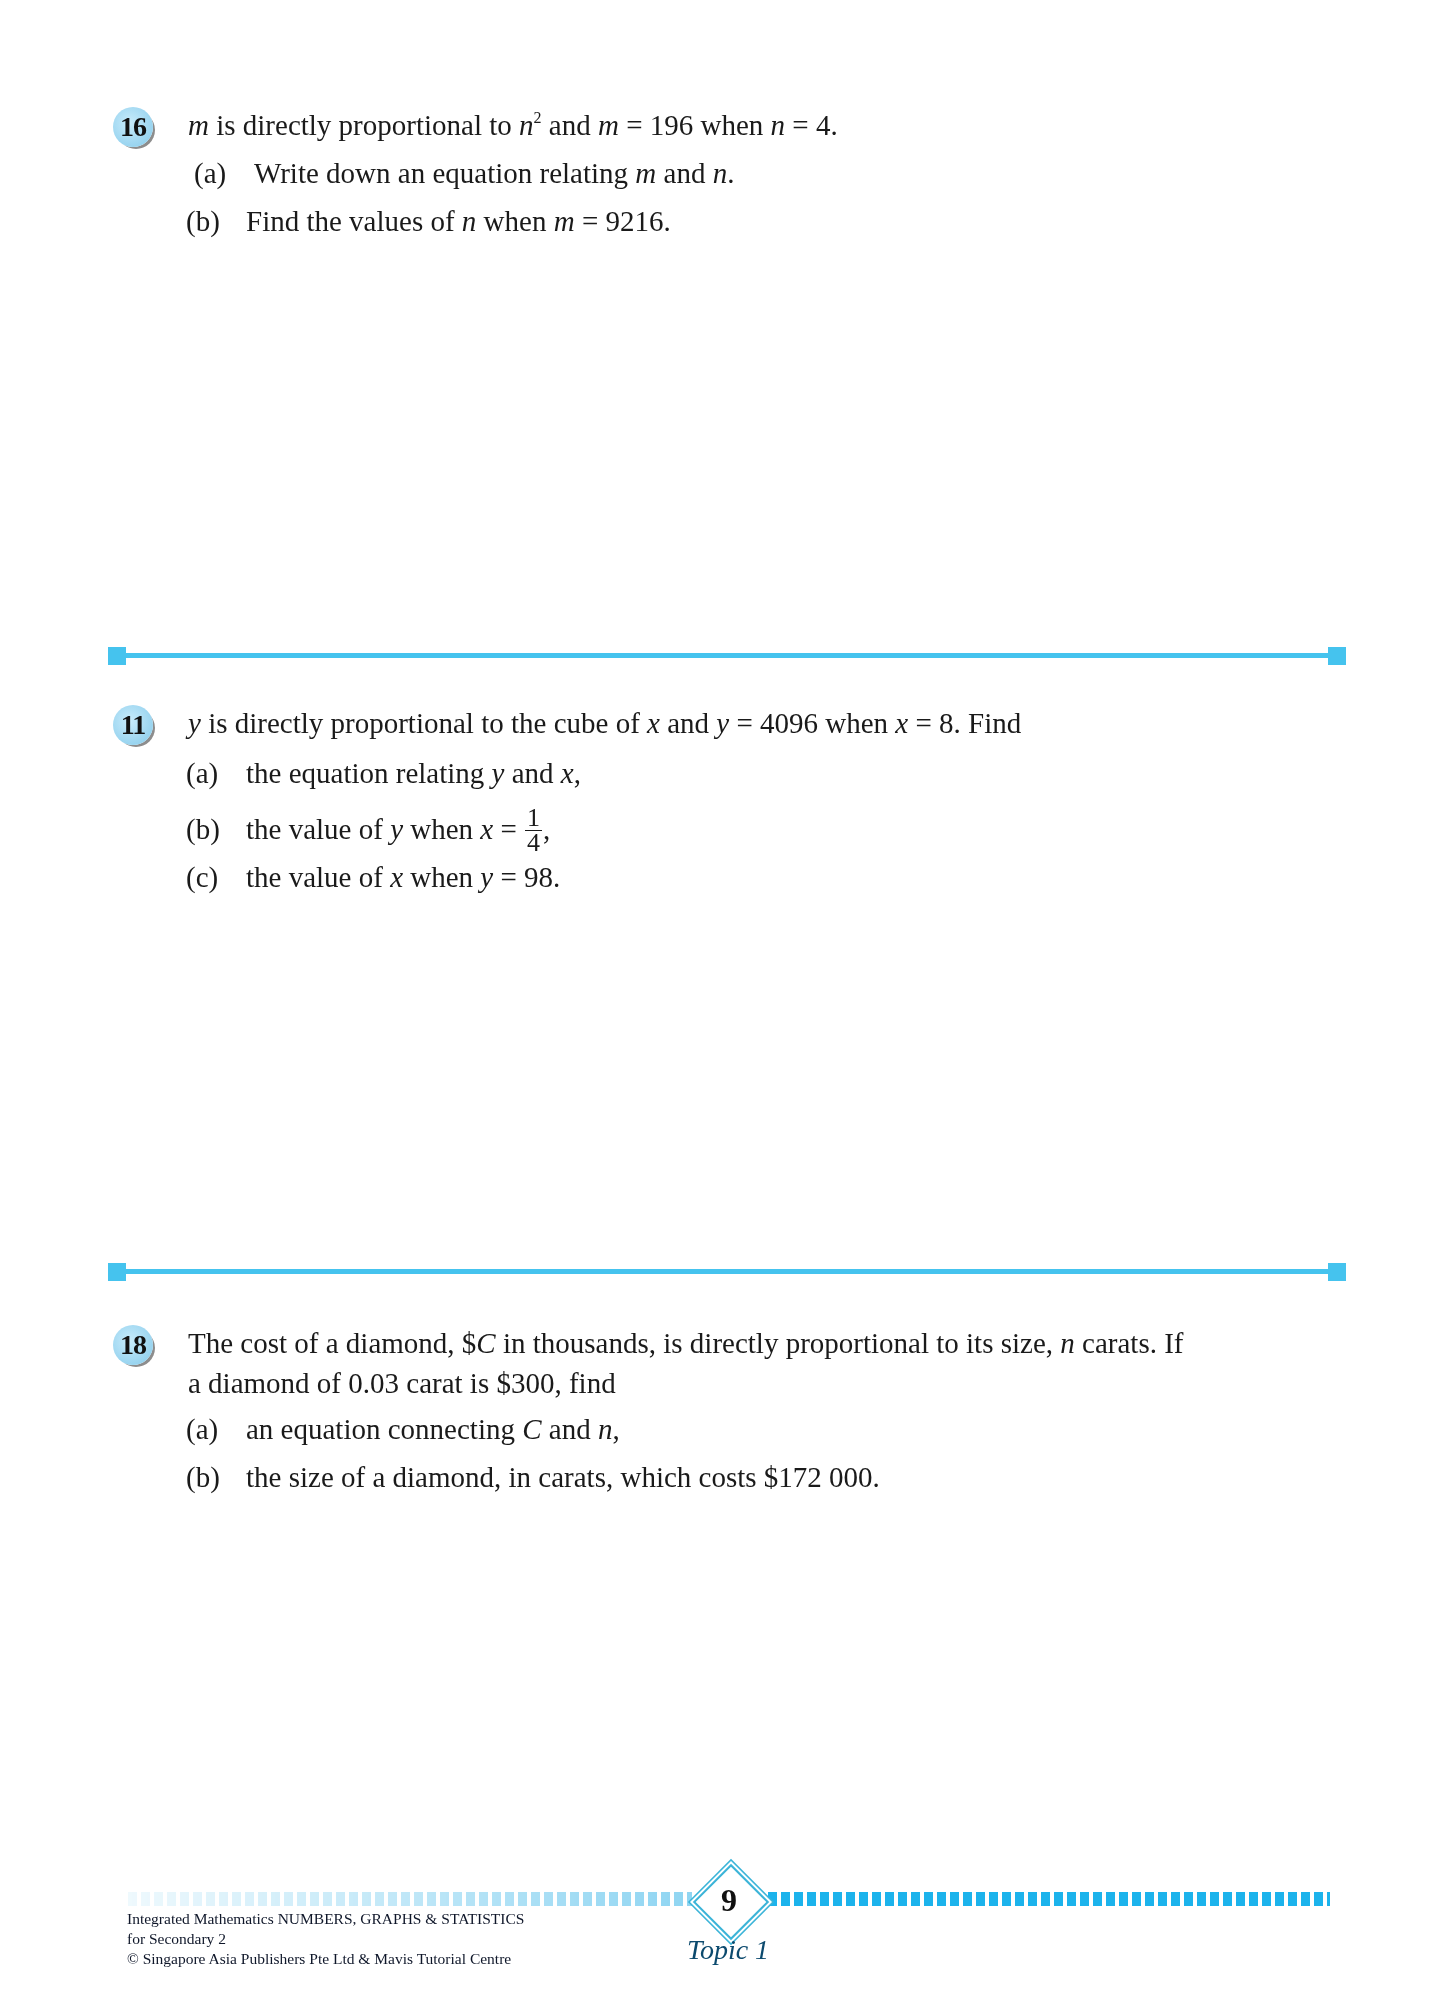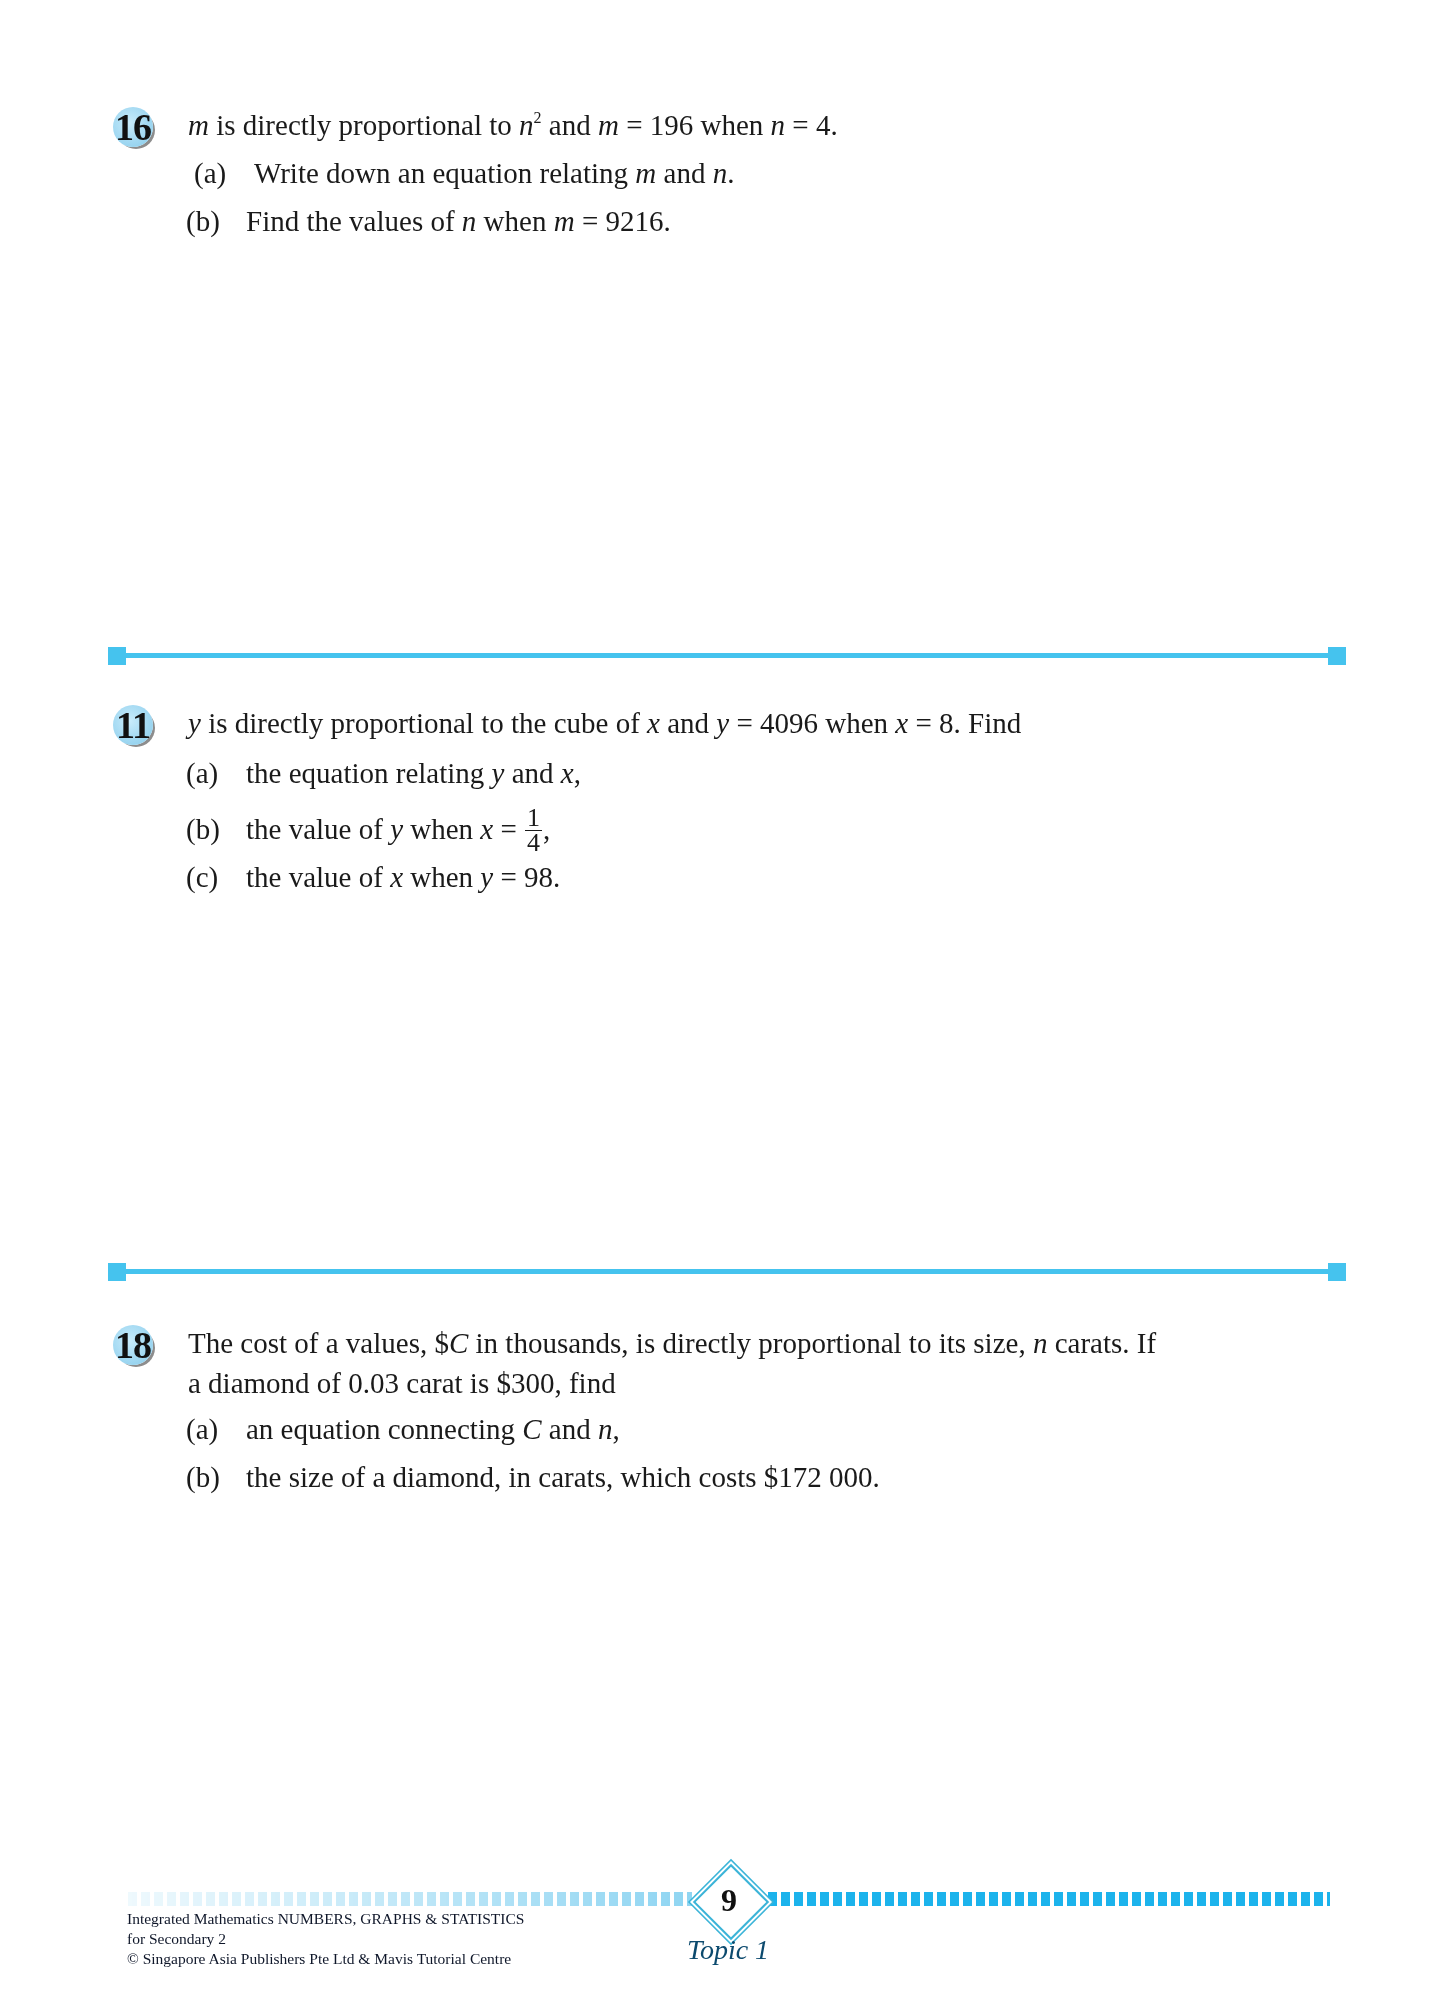--- a/index.html
+++ b/index.html
@@ -2,21 +2,21 @@
 <html><head>
 <meta charset="utf-8">
 <style>
   html, body { margin: 0; padding: 0; background: #ffffff; }
   body { width: 1455px; height: 2006px; position: relative; overflow: hidden;
          font-family: "Liberation Serif", "DejaVu Serif", serif; color: #1a1a1a; }
   .q { position: absolute; left: 0; width: 1455px; }
   .badge { position: absolute; width: 40px; height: 40px; border-radius: 50%;
            background: radial-gradient(circle at 42% 40%, #c9ecfb 0%, #9fd7f1 60%, #86cbea 100%);
            box-shadow: 3px 3px 0 -1px #8d8d8d;
-           font-weight: bold; font-size: 38px; line-height: 40px; text-align: center;
+           font-weight: bold; font-size: 28px; line-height: 40px; text-align: center;
            letter-spacing: -1px; color: #111; }
   .line { position: absolute; font-size: 29px; line-height: 34px; white-space: nowrap; }
   .lbl { display: inline-block; width: 60px; }
   i { font-style: italic; }
   sup { font-size: 16px; vertical-align: 12px; line-height: 0; }
   .frac { display: inline-block; vertical-align: middle; text-align: center;
           font-size: 26px; line-height: 24px; margin: 0 1px; position: relative; top: -2px; }
   .frac span { display: block; }
   .frac .num { border-bottom: 1.5px solid #1a1a1a; padding: 0 2px; }
   .divider { position: absolute; left: 108px; width: 1238px; height: 18px; }
@@ -69,21 +69,21 @@
 </div>
 
 <div class="divider" style="top:1263px;">
   <div class="bar"></div>
   <div class="cap l"></div>
   <div class="cap r"></div>
 </div>
 
 <div class="q">
   <div class="badge" style="left:113px; top:1325px;">18</div>
-  <div class="line" style="left:188px; top:1326px;"><span>The cost of a values, $</span><i>C</i><span> in thousands, is directly proportional to its size, </span><i>n</i><span> carats. If</span></div>
+  <div class="line" style="left:188px; top:1326px;"><span>The cost of a diamond, $</span><i>C</i><span> in thousands, is directly proportional to its size, </span><i>n</i><span> carats. If</span></div>
   <div class="line" style="left:188px; top:1366px;"><span>a diamond of 0.03 carat is $300, find</span></div>
   <div class="line" style="left:186px; top:1412px;">
     <span class="lbl">(a)</span><span><span>an equation connecting </span><i>C</i><span> and </span><i>n</i><span>,</span></span>
   </div>
   <div class="line" style="left:186px; top:1460px;">
     <span class="lbl">(b)</span><span><span>the size of a diamond, in carats, which costs $172 000.</span></span>
   </div>
 </div>
 
 <div>

